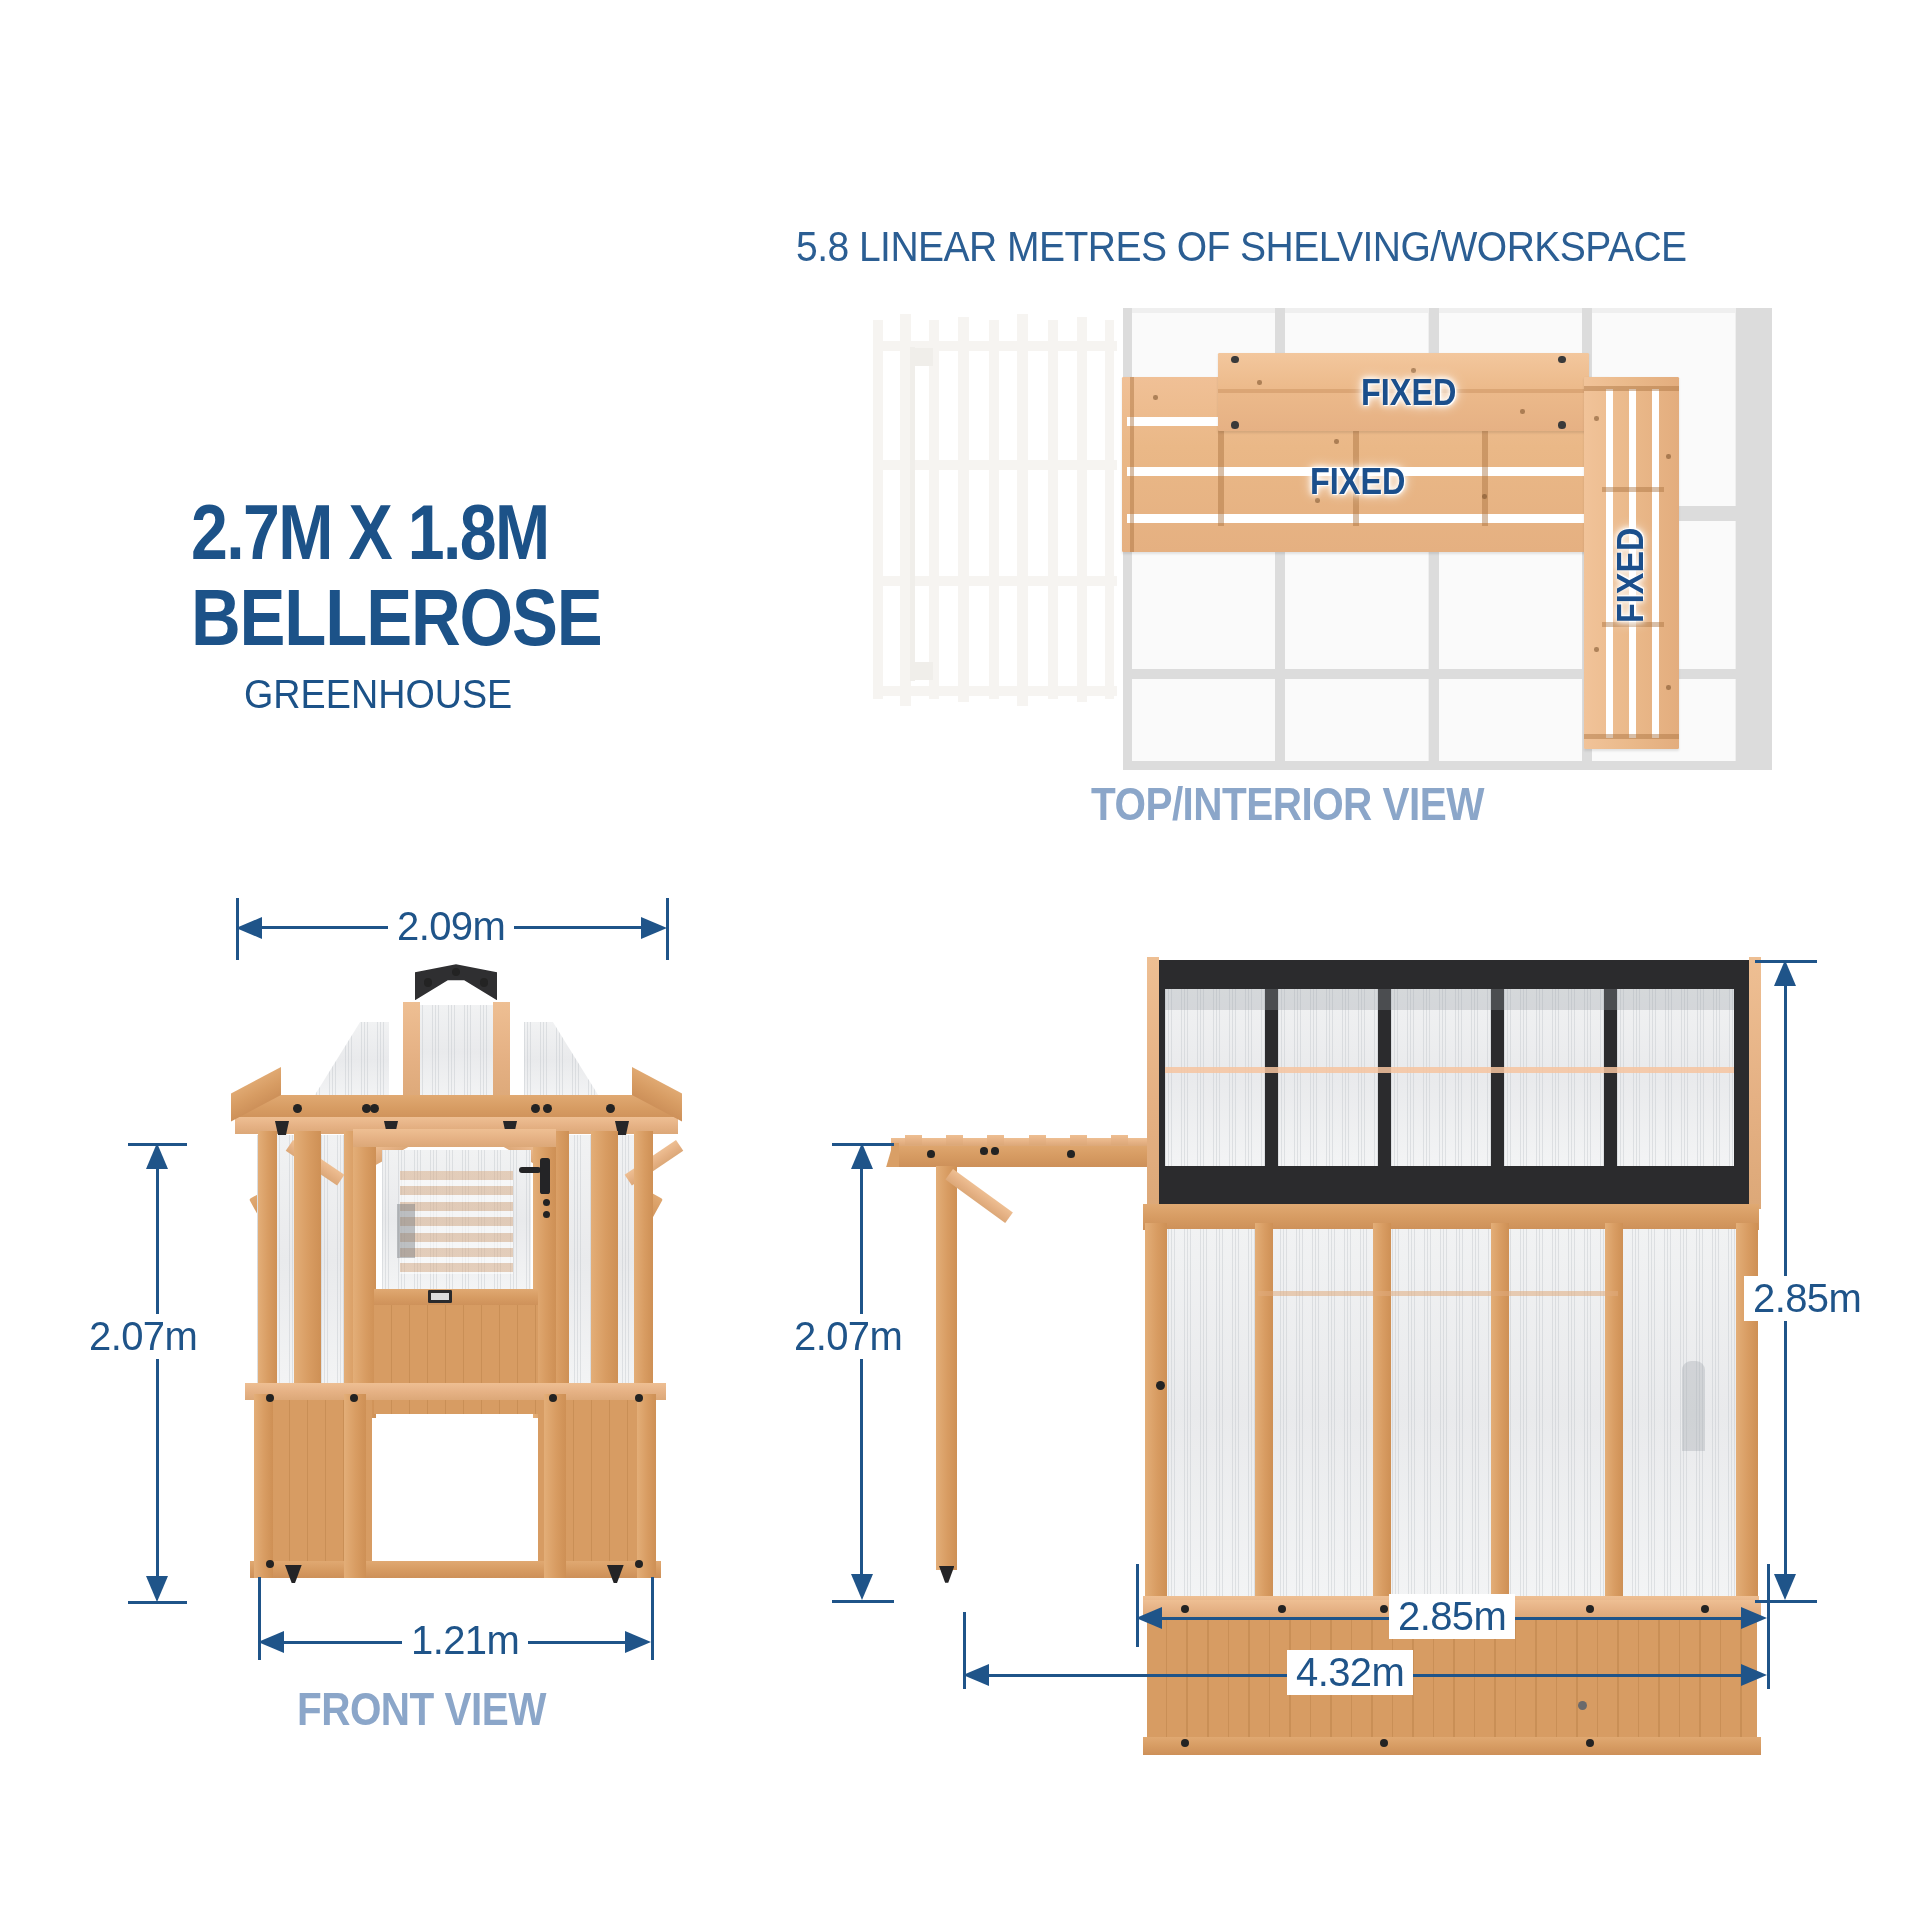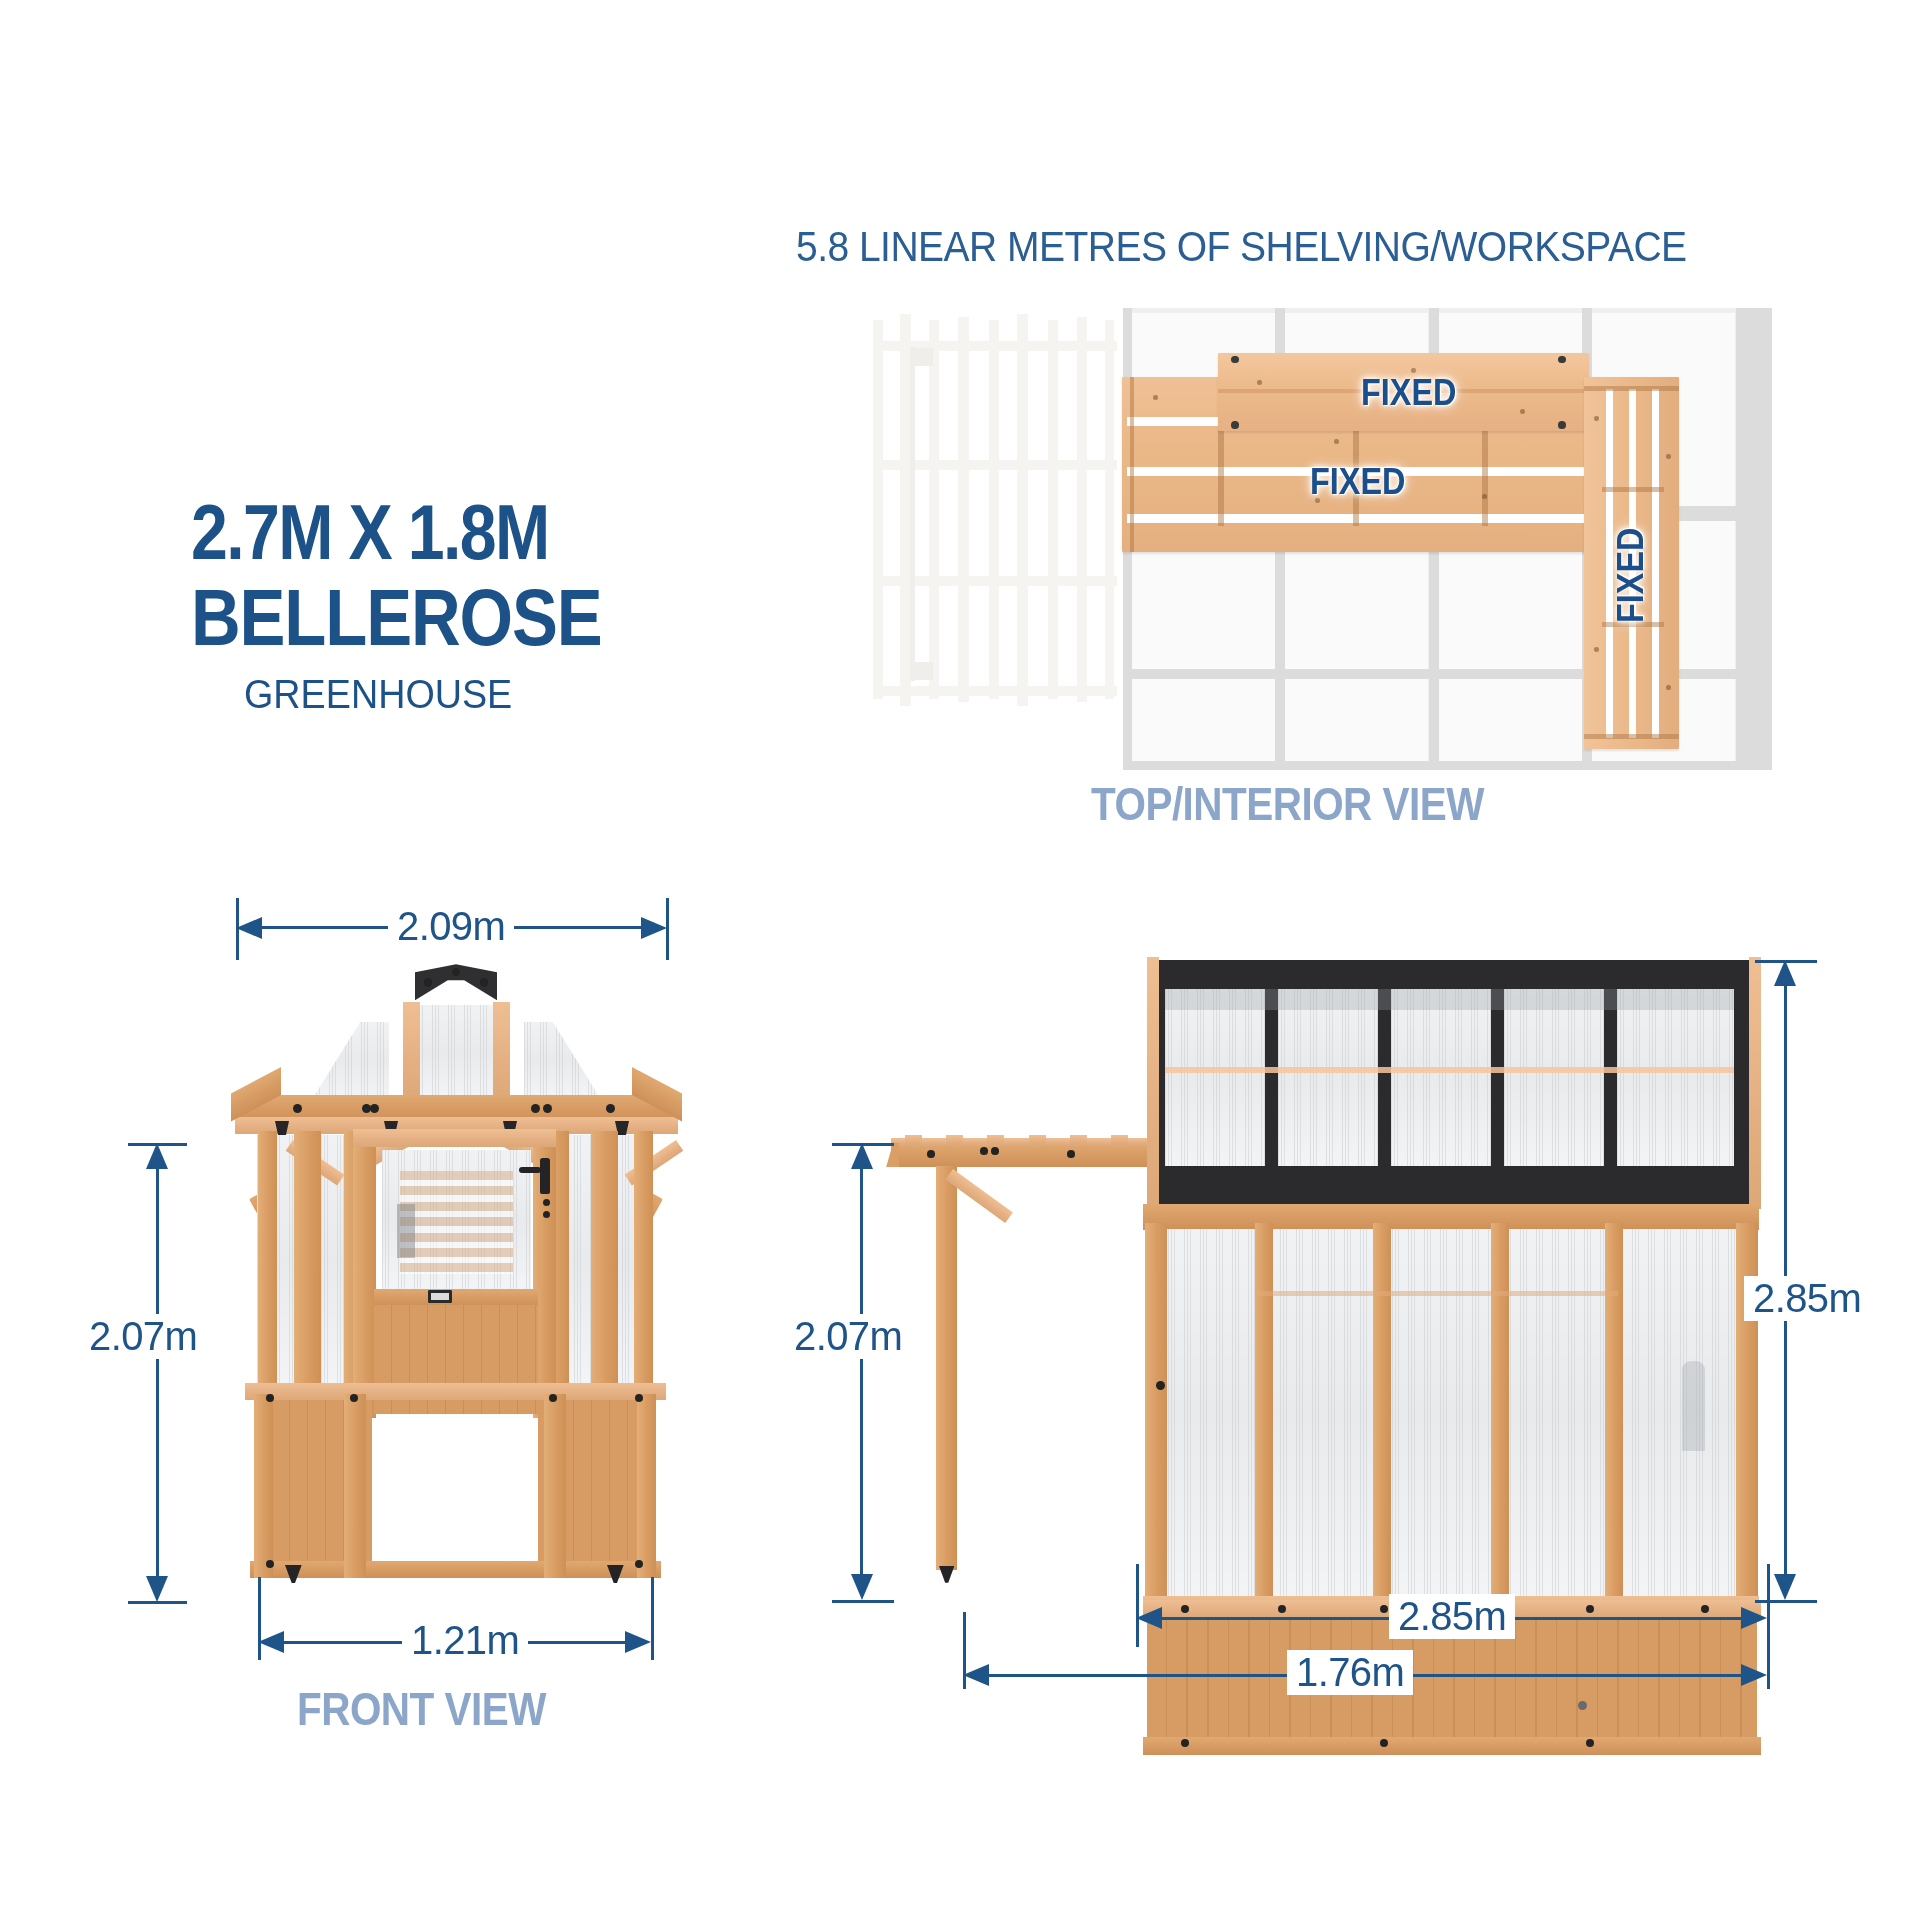--- a/index.html
+++ b/index.html
@@ -447,15 +447,15 @@
   <div class="arrow arr-r" style="left:1741px;top:1607px;"></div>
   <div class="dim-text" style="left:1389px;top:1594px;">2.85m</div>
 </div>
 
 <div>
   <div class="tick-v" style="left:963px;top:1612px;height:77px;"></div>
   <div class="tick-v" style="left:1767px;top:1612px;height:77px;"></div>
   <div class="dl-h" style="left:971px;top:1674px;width:788px;"></div>
   <div class="arrow arr-l" style="left:963px;top:1664px;"></div>
   <div class="arrow arr-r" style="left:1741px;top:1664px;"></div>
-  <div class="dim-text" style="left:1287px;top:1650px;">1.76m</div>
+  <div class="dim-text" style="left:1287px;top:1650px;">4.32m</div>
 </div>
 
 
 </body></html>

